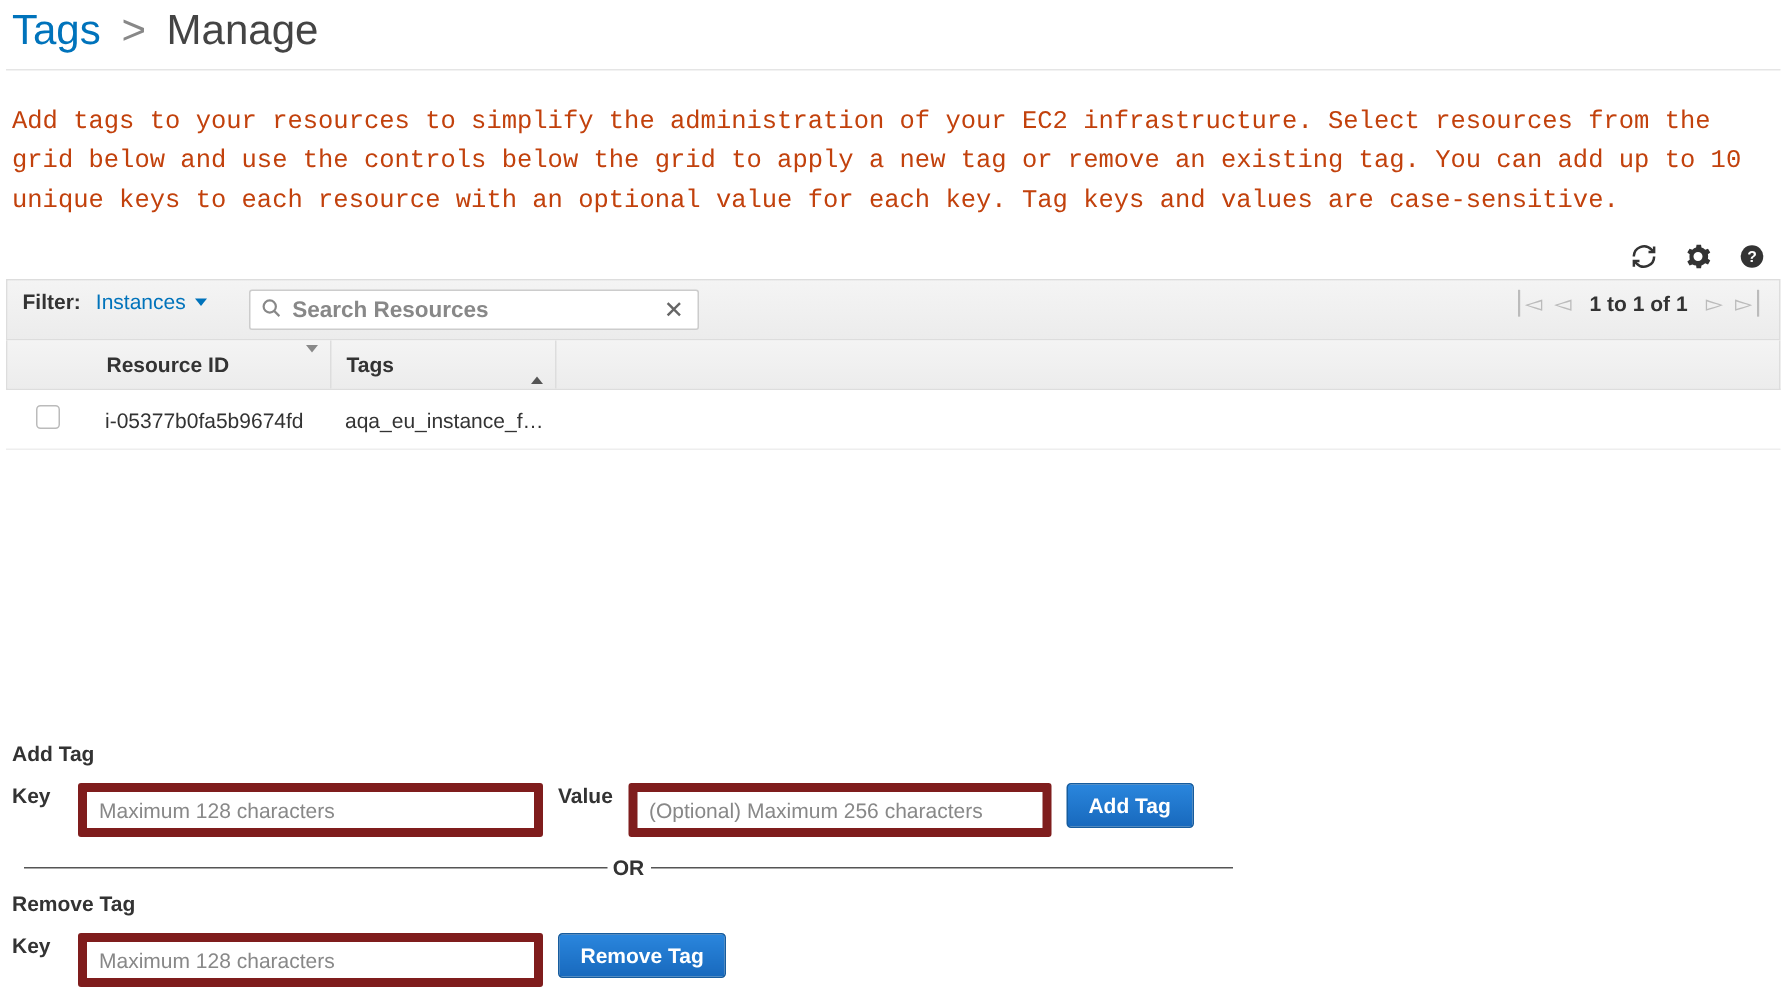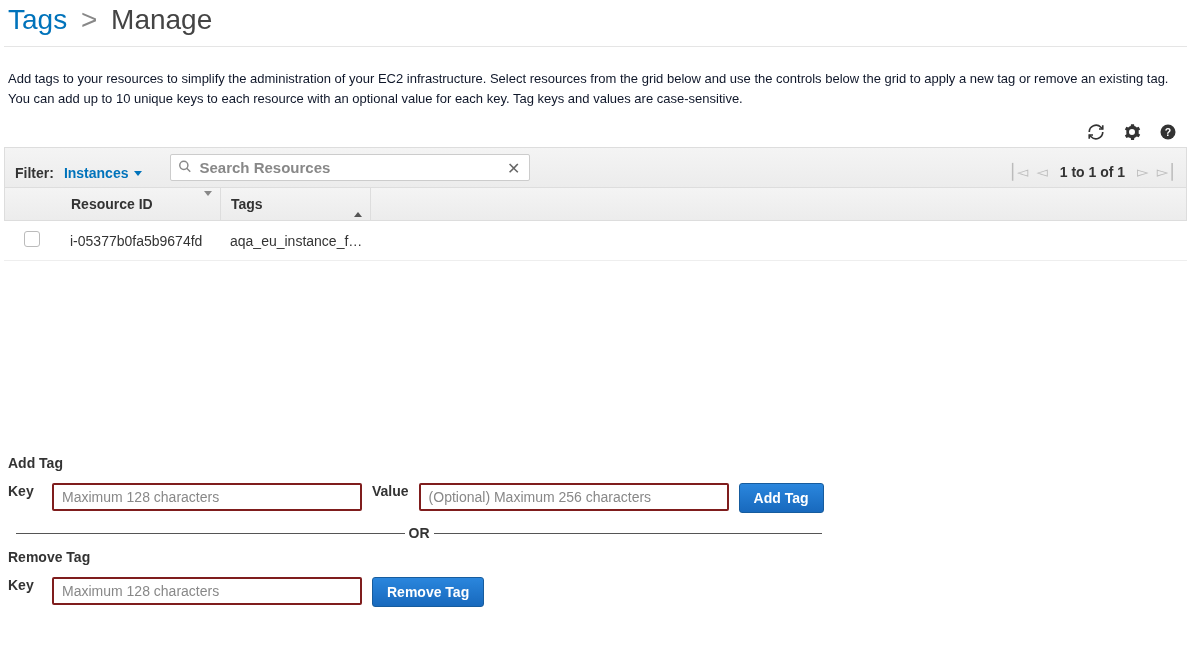--- a/index.html
+++ b/index.html
@@ -21,23 +21,24 @@
     color: #333;
     border-bottom: 1px solid #e5e5e5;
   }
   .breadcrumb .link { color: #0073bb; }
   .breadcrumb .sep { color: #888; margin: 0 6px; }
   .breadcrumb .current { color: #444; }
 
   
   .desc {
     padding: 22px 4px 8px 4px;
-    font-size: 13px;
-    color: #0f172a;
+    font-size: 17px;
+    color: #c2410c;
     line-height: 1.55;
+    font-family: Liberation Mono, monospace;
   }
 
   
   .toolbar-row {
     display: flex;
     justify-content: flex-end;
     align-items: center;
     padding: 6px 10px 6px 4px;
     gap: 18px;
   }
@@ -48,27 +49,27 @@
     color: #333;
   }
   .toolbar-row svg { width: 18px; height: 18px; }
 
   
   .filter-bar {
     background: linear-gradient(#f4f4f4,#ececec);
     border: 1px solid #ddd;
     padding: 6px 10px;
     display: flex;
-    align-items: flex-end;
+    align-items: flex-start;
     gap: 10px;
   }
   .filter-bar .flabel { font-weight: 700; color: #333; }
   .filter-bar .filter-type {
     color: #0073bb;
-    font-weight: 700;
+    font-weight: 400;
     display: inline-flex;
     align-items: center;
     gap: 4px;
     cursor: pointer;
   }
   .filter-bar .filter-type .caret {
     width: 0; height: 0;
     border-left: 4px solid transparent;
     border-right: 4px solid transparent;
     border-top: 5px solid #0073bb;
@@ -76,21 +77,21 @@
   }
   .search-wrap {
     position: relative;
     margin-left: 18px;
   }
   .search-wrap .sicon {
     position: absolute; left: 8px; top: 50%; transform: translateY(-50%);
     color: #888; pointer-events: none;
   }
   .search-wrap input {
-    width: 360px;
+    width: 300px;
     padding: 4px 28px 4px 28px;
     border: 1px solid #ccc;
     border-radius: 2px;
     font-size: 15px;
     background: #fff;
     color: #7f1d1d;
   }
   .search-wrap input::placeholder { color: #888; font-weight: 600; }
   .search-wrap .clear {
     position: absolute; right: 6px; top: 50%; transform: translateY(-50%);
@@ -154,29 +155,29 @@
   
   .section-title { font-weight: 700; color: #333; padding: 4px 4px; }
   .formrow {
     display: flex;
     align-items: flex-start;
     gap: 10px;
     padding: 8px 4px;
   }
   .formrow label { font-weight: 700; min-width: 34px; }
   .txt {
-    border: 2px solid #7f1d1d;
+    border: 6px solid #7f1d1d;
     border-radius: 2px;
     padding: 4px 8px;
     font-size: 14px;
     background: #fff;
   }
   .txt::placeholder { color: #888; }
   .key-input { width: 310px; }
-  .val-input { width: 310px; }
+  .val-input { width: 282px; }
   .btn {
     background: #1f72c2;
     background: linear-gradient(#2a86dd,#1869bd);
     color: #fff;
     border: 1px solid #165c9e;
     border-radius: 3px;
     padding: 6px 14px;
     font-weight: 700;
     font-size: 14px;
     cursor: pointer;

